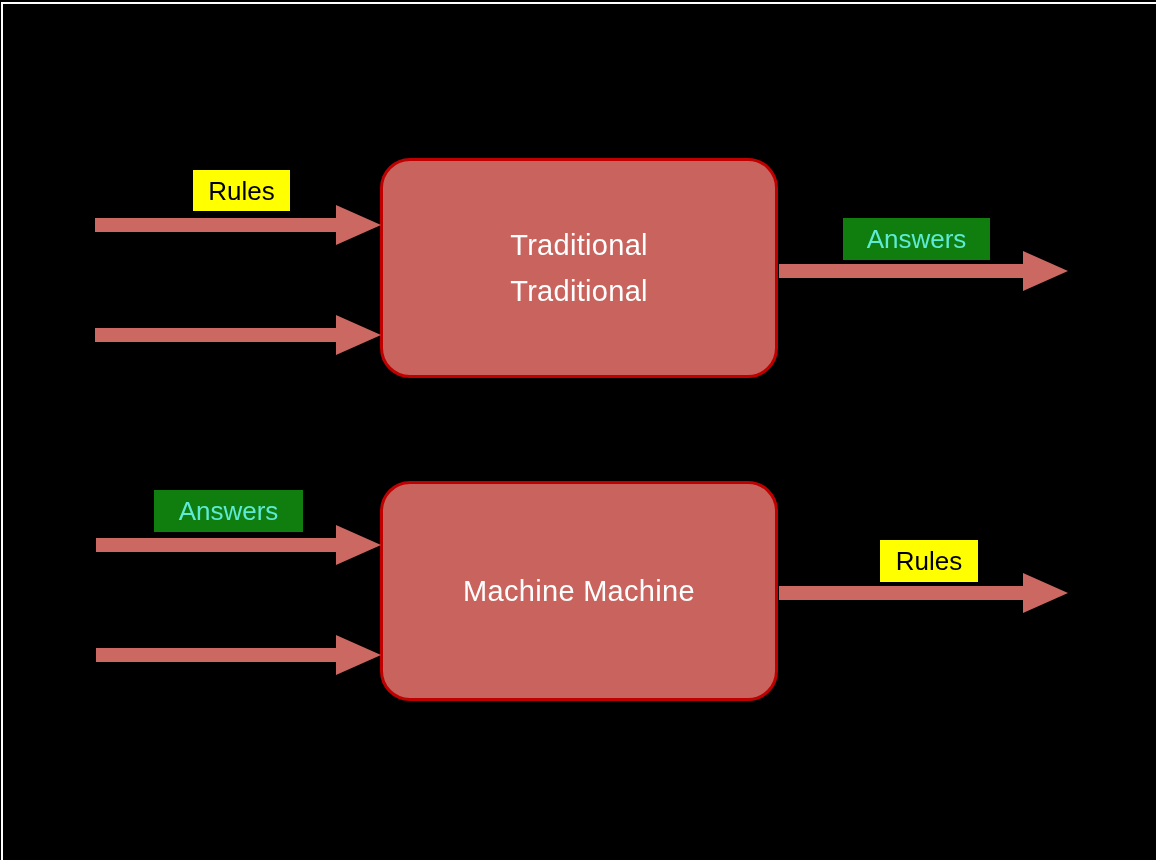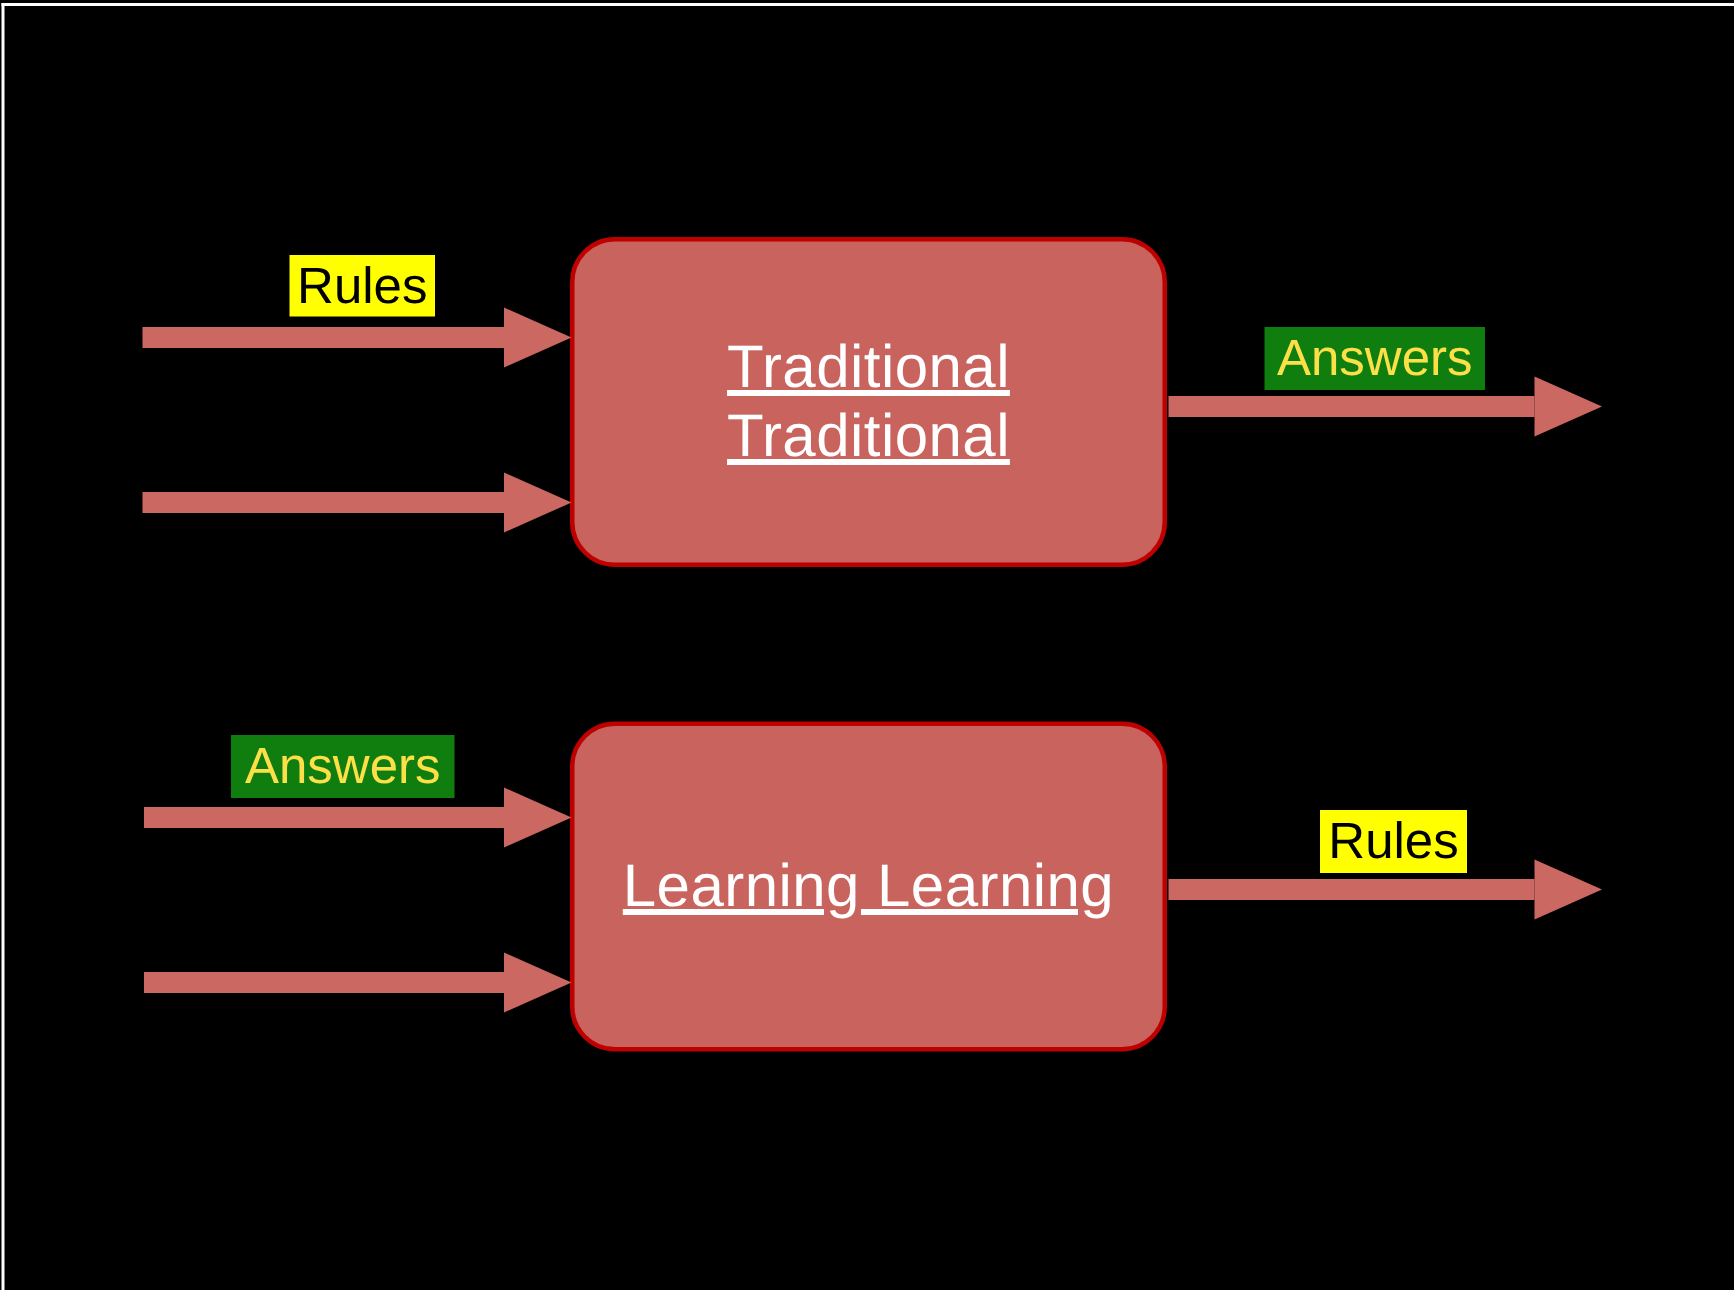--- a/index.html
+++ b/index.html
@@ -29,24 +29,23 @@
     height: 220px;
     box-sizing: border-box;
     background: var(--shape-fill, #c9635d);
     border: 3px solid var(--shape-border, #be0000);
     border-radius: 30px;
     display: flex;
     align-items: center;
     justify-content: center;
     text-align: center;
     color: var(--shape-text, #fff);
-    font-size: 40px;
+    font-size: 29px;
     line-height: 46px;
     letter-spacing: 0.3px;
-    text-decoration: underline;
   }
   .flow-box.top { top: 158px; }
   .flow-box.bottom { top: 481px; }
   .arrow-shaft {
     position: absolute;
     height: 14px;
     background: var(--arrow, #cc6862);
   }
   .arrow-head {
     position: absolute;
@@ -54,30 +53,30 @@
     height: 0;
     border-top: 20px solid transparent;
     border-bottom: 20px solid transparent;
     border-left: 45px solid var(--arrow, #cc6862);
   }
   .tag {
     position: absolute;
     display: flex;
     align-items: center;
     justify-content: center;
-    font-size: 34px;
+    font-size: 26px;
     line-height: 1;
   }
   .tag.yellow {
     background: var(--highlight-yellow, #ffff00);
     color: #000;
   }
   .tag.green {
     background: var(--highlight-green, #0f7e0f);
-    color: #fde047;
+    color: #5eead4;
   }
 </style>
 </head>
 <body>
 
 <div class="slide">
 
   <div class="slide-frame"></div>
 
   <div class="flow-box top">
@@ -94,21 +93,21 @@
 
   <div class="arrow-shaft" style="left:95px; top:328px; width:242px;"></div>
   <div class="arrow-head" style="left:336px; top:315px;"></div>
 
   <div class="tag green" style="left:843px; top:218px; width:147px; height:42px;">Answers</div>
 
   <div class="arrow-shaft" style="left:779px; top:264px; width:244px;"></div>
   <div class="arrow-head" style="left:1023px; top:251px;"></div>
 
   <div class="flow-box bottom">
-    <div>Learning Learning</div>
+    <div>Machine Machine</div>
   </div>
 
   <div class="tag green" style="left:154px; top:490px; width:149px; height:42px;">Answers</div>
 
   <div class="arrow-shaft" style="left:96px; top:538px; width:241px;"></div>
   <div class="arrow-head" style="left:336px; top:525px;"></div>
 
   <div class="arrow-shaft" style="left:96px; top:648px; width:241px;"></div>
   <div class="arrow-head" style="left:336px; top:635px;"></div>
 

